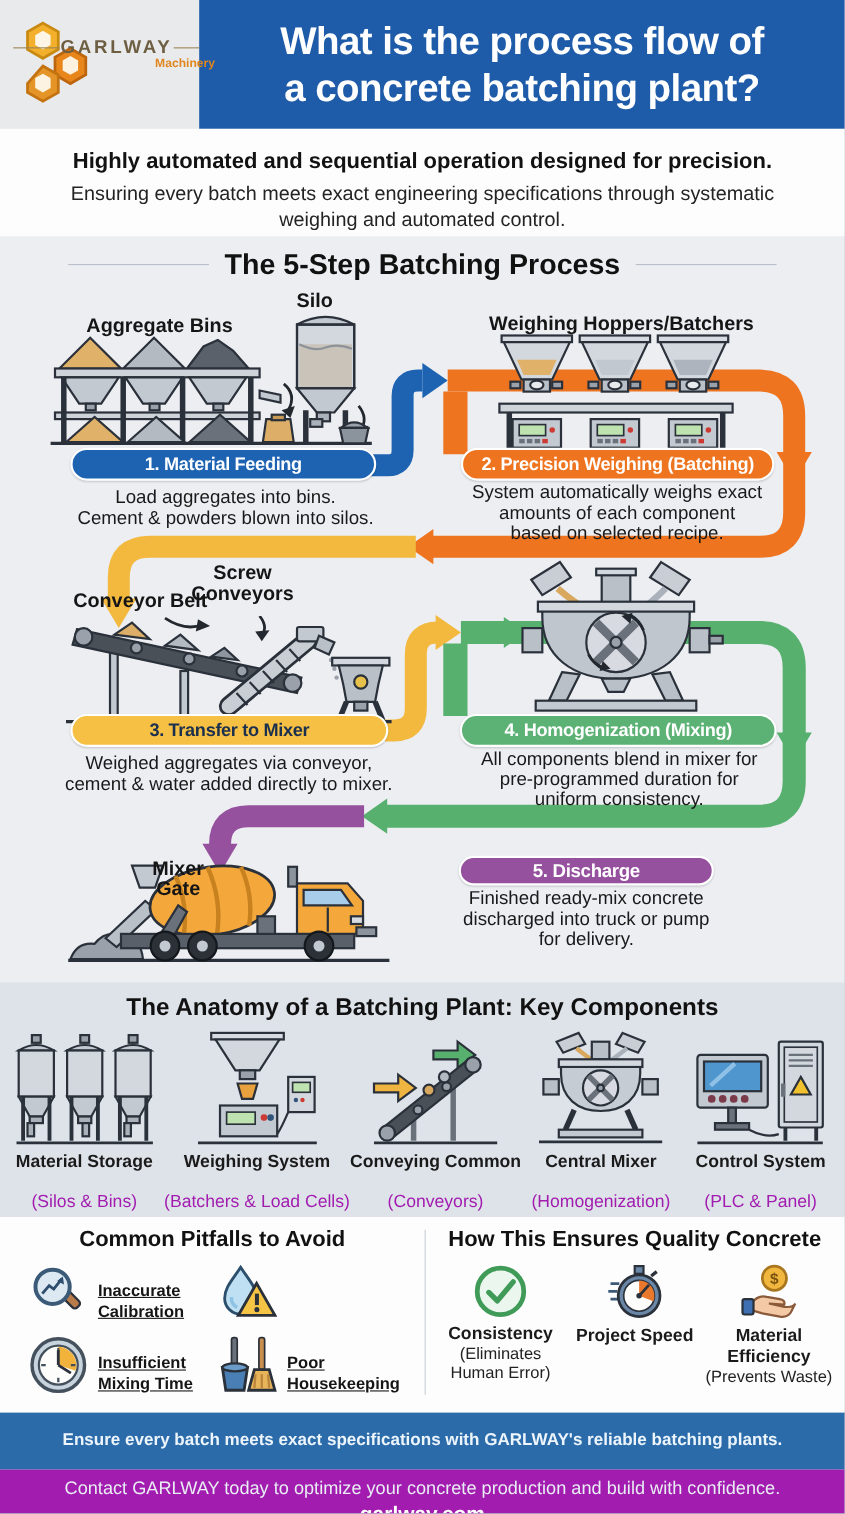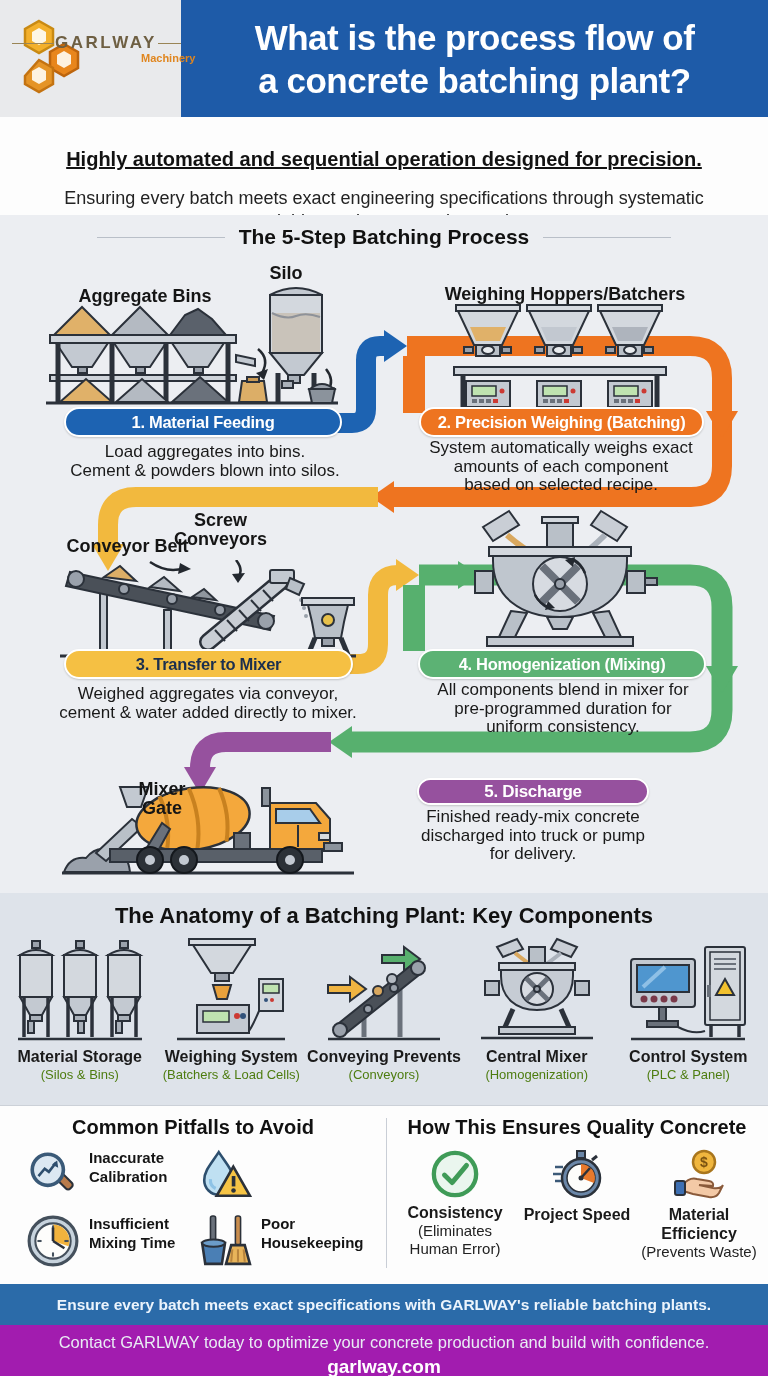--- a/index.html
+++ b/index.html
@@ -11,60 +11,60 @@
   .logo-box{position:relative;width:181px;background:#e9eaec;}
   .brand-name{position:absolute;left:55px;top:33px;font-size:17px;font-weight:bold;
               letter-spacing:2.5px;color:#6e5f42;}
   .brand-sub{position:absolute;left:104px;top:52px;font-size:11px;color:#e0861f;font-weight:bold;margin-left:37px;}
   .logo-line-l{position:absolute;left:12px;top:43px;width:42px;height:1px;background:#9a8556;}
   .logo-line-r{position:absolute;left:158px;top:43px;width:23px;height:1px;background:#9a8556;}
   .title-box{flex:1;background:#1e5ba8;color:#fff;display:flex;align-items:center;justify-content:center;
              text-align:center;font-weight:bold;font-size:35px;line-height:43px;letter-spacing:-0.5px;}
   
   .intro{height:98px;background:#fdfdfd;text-align:center;box-sizing:border-box;padding-top:15px;}
-  .intro-h{margin:16px;font-size:20px;font-weight:bold;color:#121212;text-decoration:underline;}
+  .intro-h{margin:4px;font-size:20px;font-weight:bold;color:#121212;}
   .intro-b{margin:6px 0 0;font-size:18px;line-height:23px;color:#232323;}
   
   .process{position:relative;height:678px;background:#eceef2;}
   .ptitle{position:absolute;top:10px;left:0;width:100%;display:flex;align-items:center;
           justify-content:center;gap:14px;}
-  .ptitle h2{margin:0;font-size:21px;font-weight:bold;color:#111;}
+  .ptitle h2{margin:0;font-size:26px;font-weight:bold;color:#111;}
   .ptitle .hr{width:128px;height:1px;background:#b9bfc8;}
   .flow{position:absolute;left:0;top:0;z-index:0;}
   .illus{position:absolute;z-index:1;}
   .plabel{position:absolute;z-index:2;font-weight:bold;font-size:18px;line-height:19px;
           text-align:center;color:#151515;}
   .pill{position:absolute;z-index:3;height:30px;box-sizing:border-box;border:2.5px solid #fff;
         border-radius:17px;display:flex;align-items:center;justify-content:center;
         font-weight:bold;font-size:16.5px;letter-spacing:-0.3px;color:#fff;white-space:nowrap;
         box-shadow:0 1px 2px rgba(0,0,0,.18);}
   .desc{position:absolute;z-index:2;font-size:17px;line-height:18.5px;text-align:center;color:#191919;}
   
   .anatomy{height:212px;background:#dee3ea;box-sizing:border-box;padding-top:10px;}
   .anatomy h2{margin:0;text-align:center;font-size:22px;font-weight:bold;color:#111;}
   .arow{display:flex;margin-top:8px;padding:0 4px;}
   .acol{flex:1;text-align:center;}
   .acol svg{display:block;margin:0 auto;}
   .aname{font-size:16px;font-weight:bold;margin-top:5px;white-space:nowrap;}
-  .asub{font-size:13px;margin-top:1px;white-space:nowrap;color:#4d7c0f;}
+  .asub{font-size:16px;margin-top:18px;white-space:nowrap;color:#a21caf;}
   
   .bottom{position:relative;height:178px;background:#fdfdfd;border-top:1px solid #ccd1d8;display:flex;}
   .pitfalls{position:relative;width:386px;}
   .pitfalls h3,.quality h3{margin:10px 0 0;text-align:center;font-size:20px;font-weight:bold;color:#111;}
-  .pitem{position:absolute;display:flex;align-items:flex-start;gap:9px;}
+  .pitem{position:absolute;display:flex;align-items:flex-end;gap:9px;text-decoration:underline;}
   .pitem .txt{font-size:15px;font-weight:bold;line-height:19px;color:#151515;}
   .divider{position:absolute;left:386px;top:12px;height:150px;width:1px;background:#c9ced6;}
   .quality{position:relative;flex:1;}
   .qrow{display:flex;justify-content:space-evenly;margin-top:10px;padding:0 6px;}
   .qcol{text-align:center;width:118px;}
   .qcol svg{display:block;margin:0 auto;}
   .qname{font-size:16px;font-weight:bold;line-height:19px;margin-top:4px;}
   .qsub{font-size:15px;line-height:18px;color:#222;}
   
-  .fband1{height:41px;background:#2b6ba9;color:#ecf4fc;font-weight:bold;font-size:15.5px;
+  .fband1{height:52px;background:#2b6ba9;color:#ecf4fc;font-weight:bold;font-size:15.5px;
           display:flex;align-items:center;justify-content:center;}
   .fband2{height:57px;background:#a21caf;color:#e9edf4;text-align:center;box-sizing:border-box;padding-top:8px;}
   .fband2 .contact{font-size:16.5px;}
   .fband2 .site{font-size:19px;font-weight:bold;color:#fff;margin-top:4px;}
   svg .ol{stroke:#2b313a;stroke-width:2;}
 </style>
 </head>
 <body>
 
 <div class="page">
@@ -419,21 +419,21 @@
           <line x1="78" y1="52" x2="78" y2="100" stroke="#6a717b" stroke-width="5"></line>
           <line x1="42" y1="80" x2="42" y2="100" stroke="#6a717b" stroke-width="5"></line>
           <polygon class="ol" points="12,90 92,26 102,34 22,98" fill="#4a5058"></polygon>
           <circle class="ol" cx="18" cy="93" r="7" fill="#9aa1ab"></circle>
           <circle class="ol" cx="96" cy="31" r="7" fill="#9aa1ab"></circle>
           <circle class="ol" cx="46" cy="72" r="4" fill="#9aa1ab"></circle>
           <circle class="ol" cx="72" cy="51" r="4" fill="#9aa1ab"></circle>
           <circle class="ol" cx="56" cy="54" r="5" fill="#d9a85f"></circle>
           <circle class="ol" cx="70" cy="42" r="5" fill="#b4bac2"></circle>
         </svg>
-        <div class="aname">Conveying Prevents</div>
+        <div class="aname">Conveying Common</div>
         <div class="asub">(Conveyors)</div>
       </div>
 
       <div class="acol">
         <svg width="124" height="106" viewBox="0 0 124 106">
           <line x1="6" y1="101" x2="118" y2="101" stroke="#2b313a" stroke-width="2.5"></line>
           <polygon class="ol" points="22,10 42,2 48,12 28,20" fill="#c9ced5"></polygon>
           <path d="M40,16 Q50,24 56,28" fill="none" stroke="#d9a85f" stroke-width="4"></path>
           <polygon class="ol" points="82,2 102,10 96,20 76,12" fill="#c9ced5"></polygon>
           <path d="M86,16 Q76,24 70,28" fill="none" stroke="#aab1ba" stroke-width="4"></path>

